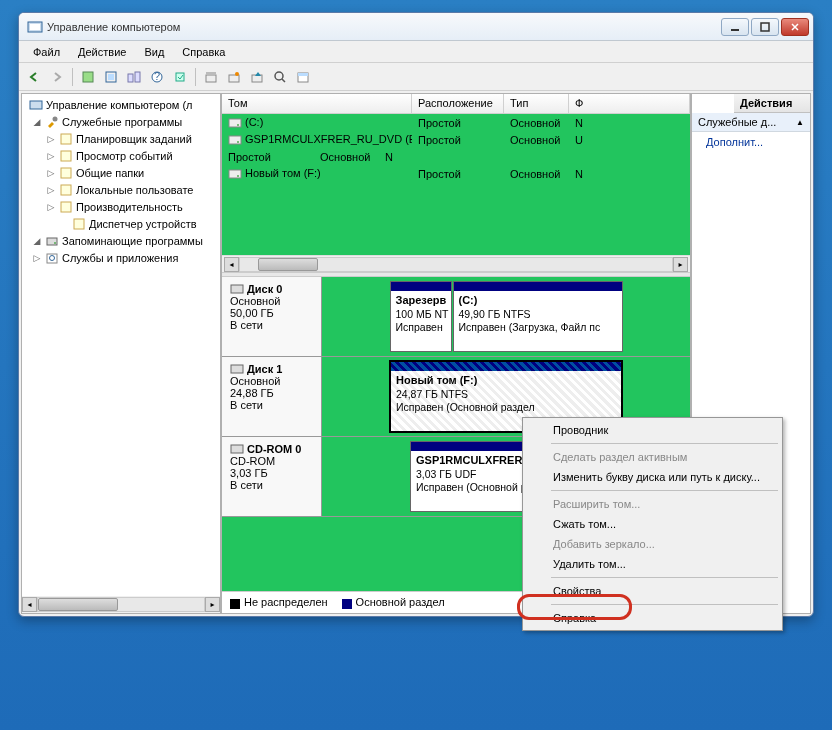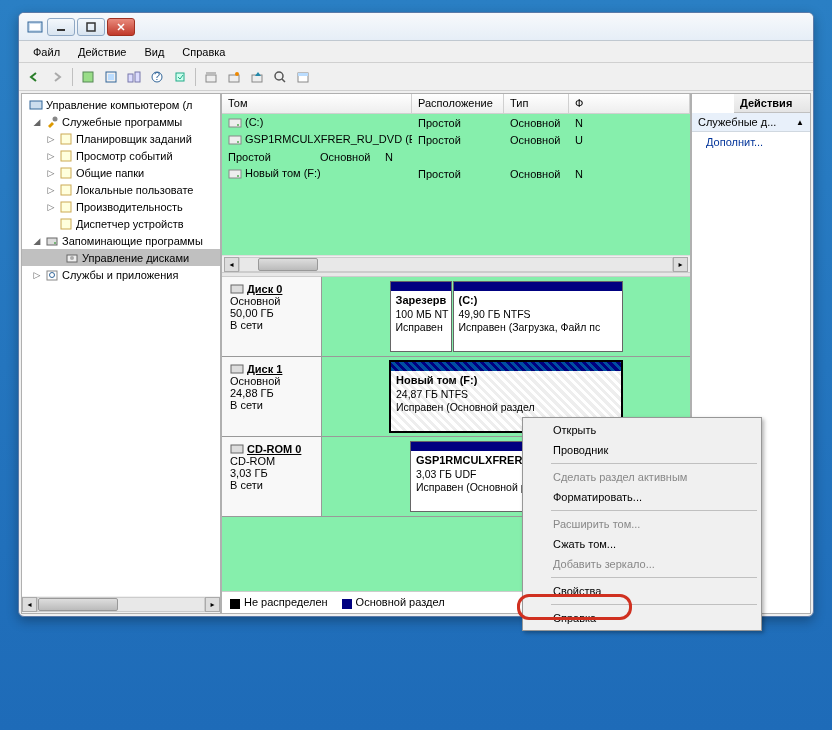--- a/index.html
+++ b/index.html
@@ -16,40 +16,40 @@
 .toolbar { height: 28px; display: flex; align-items: center; padding: 0 4px; background: #f0f0f0; border-bottom: 1px solid #d0d0d0; gap: 1px; }
 .tb-btn { width: 22px; height: 22px; border: 1px solid transparent; display: flex; align-items: center; justify-content: center; cursor: pointer; border-radius: 2px; }
 .tb-sep { width: 1px; height: 18px; background: #c0c0c0; margin: 0 3px; }
 .content { flex: 1; display: flex; overflow: hidden; }
 .tree-pane { width: 200px; min-width:200px; background: #fff; border: 1px solid #b0b0b0; margin: 2px 0 2px 2px; overflow: hidden; position: relative; }
 .tree { padding: 2px 0; }
 .tree-row { display: flex; align-items: center; height: 17px; padding-left: 4px; white-space: nowrap; cursor: pointer; }
 .tree-row.sel { background: #c0c0c0; }
 .tree-toggle { width: 10px; text-align: center; color: #666; font-size: 9px; }
 .tree-icon { width: 16px; height: 16px; margin: 0 2px; display: inline-flex; align-items: center; justify-content: center; }
-.main-pane { flex: 1; display: flex; flex-direction: column; margin: 2px 0; border: 1px solid #b0b0b0; background: #86efac; overflow: hidden; }
+.main-pane { flex: 1; display: flex; flex-direction: column; margin: 2px 0; border: 1px solid #b0b0b0; background: #22c55e; overflow: hidden; }
 .actions-pane { width: 120px; background: #fff; border: 1px solid #b0b0b0; margin: 2px 2px 2px 0; }
 .actions-header { background: linear-gradient(to bottom, #f4f4f4, #e4e4e4); padding: 3px 6px; font-weight: bold; border-bottom: 1px solid #c0c0c0; margin-left: 42px; }
 .actions-sub { background: #e8f0fa; padding: 3px 6px; border-bottom: 1px solid #d0d8e0; display:flex; justify-content:space-between; align-items:center; }
 .actions-link { padding: 4px 14px; color: #003399; cursor: pointer; }
 .vol-list { height: 178px; overflow: hidden; display:flex; flex-direction:column;}
 .vol-head { display: flex; background: linear-gradient(to bottom, #fff, #eee); height: 20px; border-bottom: 1px solid #d0d0d0; }
 .vh { border-right: 1px solid #d0d0d0; padding: 3px 6px; }
 .vol-row { display: flex; height: 17px; align-items: center; cursor: pointer; }
 .vc { padding: 0 6px; white-space: nowrap; overflow: hidden; }
 .vol-icon { width: 14px; height: 12px; display:inline-block; margin-right:3px; vertical-align:middle;}
 .hscroll { height:17px; background:#f0f0f0; border-top:1px solid #ddd; display:flex; align-items:center; padding:0 2px; }
 .hscroll-track { flex:1; background:#e8e8e8; height:15px; position:relative; border:1px solid #ccc; }
 .hscroll-thumb { position:absolute; left:18px; width:60px; top:0; bottom:0; background:linear-gradient(to bottom,#ddd,#bbb); border:1px solid #999; border-radius:2px;}
 .hscroll-arrow{width:15px;height:15px;background:#ddd;border:1px solid #aaa; display:flex;align-items:center;justify-content:center;font-size:8px;}
 .splitter { height: 5px; background: #e8e8e8; border-top: 1px solid #ccc; border-bottom: 1px solid #ccc; cursor: row-resize; }
 .disk-pane { flex: 1; overflow: auto; }
 .disk-row { display: flex; border-bottom: 1px solid #999; min-height: 80px; }
 .disk-info { width: 100px; min-width:100px; padding: 6px 8px; border-right: 1px solid #999; background: #f8f8f8; }
-.disk-info b { display: flex; align-items: flex-start; gap: 3px; text-decoration: underline; }
+.disk-info b { display: flex; align-items: flex-start; gap: 3px; }
 .disk-parts { flex: 1; display: flex; padding: 4px; gap: 1px; position:relative;justify-content:center;}
 .part { border: 1px solid #666; display: flex; flex-direction: column; }
 .part-head { height: 9px; background: #000080; }
 .part-head.hatched{
   background-image: repeating-linear-gradient(45deg,#0050a0 0 3px,#000080 3px 6px);
 }
 .part-body { padding: 3px 5px; flex: 1; background: #fff; font-size: 10.5px; line-height: 1.25; overflow: hidden; white-space: nowrap; }
 .part.selected .part-body { background: repeating-linear-gradient(45deg,#fff,#fff 3px,#eee 3px,#eee 6px); }
 .part.selected { outline: 2px solid #000; outline-offset:-1px;}
 .legend { height: 22px; display: flex; align-items: center; gap: 14px; padding: 0 8px; border-top: 1px solid #ccc; background:#fff;}
@@ -67,20 +67,21 @@
 
 <div class="window">
 
   <div class="titlebar">
     <span class="titlebar-icon">
       <svg width="16" height="16">
           <rect x="1" y="3" width="14" height="10" fill="#cde" stroke="#369"></rect>
           <rect x="3" y="5" width="10" height="6" fill="#fff"></rect>
         </svg>
     </span>
+    <span class="titlebar-text">Управление компьютером</span>
     <div class="win-btns">
       <div class="win-btn">
           <svg width="10" height="10">
             <rect x="1" y="7" width="8" height="2" fill="#333"></rect>
           </svg>
         </div>
       <div class="win-btn">
           <svg width="10" height="10">
             <rect x="1" y="1" width="8" height="8" fill="none" stroke="#333" stroke-width="1.5"></rect>
           </svg>
@@ -234,48 +235,39 @@
             </div>
             <div class="tree-row" style="padding-left: 24px;">
               <span class="tree-toggle">▷</span>
               <span class="tree-icon">
                 <svg width="14" height="14">
                   <rect x="2" y="2" width="10" height="10" fill="#ffd" stroke="#ca5"></rect>
                 </svg>
               </span>
               <span>Производительность</span>
             </div>
-            <div class="tree-row" style="padding-left: 24px;">
+            <div class="tree-row" style="padding-left: 37px;">
               <span class="tree-toggle" style="visibility: hidden;">▷</span>
               <span class="tree-icon">
                 <svg width="14" height="14">
                   <rect x="2" y="2" width="10" height="10" fill="#ffd" stroke="#ca5"></rect>
                 </svg>
               </span>
               <span>Диспетчер устройств</span>
             </div>
           </div>
         <div class="tree-row" style="padding-left:10px">
           <span class="tree-toggle">◢</span>
           <span class="tree-icon">
               <svg width="14" height="14">
                 <rect x="2" y="4" width="10" height="7" fill="#ddd" stroke="#666"></rect>
                 <circle cx="10" cy="9" r="1" fill="#5a5"></circle>
               </svg>
             </span>
           <span>Запоминающие программы</span>
-        </div>
-        <div class="tree-row sel" style="padding-left:40px">
-          <span class="tree-icon">
-              <svg width="14" height="14">
-                <rect x="2" y="4" width="10" height="7" fill="#eee" stroke="#666"></rect>
-                <circle cx="7" cy="7" r="2" fill="#aaa"></circle>
-              </svg>
-            </span>
-          <span>Управление дисками</span>
         </div>
         <div class="tree-row" style="padding-left:10px">
           <span class="tree-toggle">▷</span>
           <span class="tree-icon">
               <svg width="14" height="14">
                 <rect x="2" y="3" width="10" height="9" fill="#fff" stroke="#888"></rect>
                 <circle cx="7" cy="7" r="2.5" fill="none" stroke="#369"></circle>
               </svg>
             </span>
           <span>Службы и приложения</span>
@@ -391,28 +383,28 @@
       <div class="actions-sub">
         <span>Служебные д...</span>
         <span style="font-size:8px">▲</span>
       </div>
       <div class="actions-link">Дополнит...</div>
     </div>
   </div>
 </div>
 
 <div class="context-menu" style="left:522px; top:417px;">
-  <div class="ctx-item">Открыть</div>
   <div class="ctx-item">Проводник</div>
   <div class="ctx-sep"></div>
   <div class="ctx-item disabled">Сделать раздел активным</div>
-  <div class="ctx-item">Форматировать...</div>
+  <div class="ctx-item">Изменить букву диска или путь к диску...</div>
   <div class="ctx-sep"></div>
   <div class="ctx-item disabled">Расширить том...</div>
   <div class="ctx-item">Сжать том...</div>
   <div class="ctx-item disabled">Добавить зеркало...</div>
+  <div class="ctx-item">Удалить том...</div>
   <div class="ctx-sep"></div>
   <div class="ctx-item">Свойства</div>
   <div class="ctx-sep"></div>
   <div class="ctx-item">Справка</div>
 </div>
 
 <div class="highlight-ring" style="left:517px; top:594px; width:115px; height:26px;"></div>
 
 </body></html>

